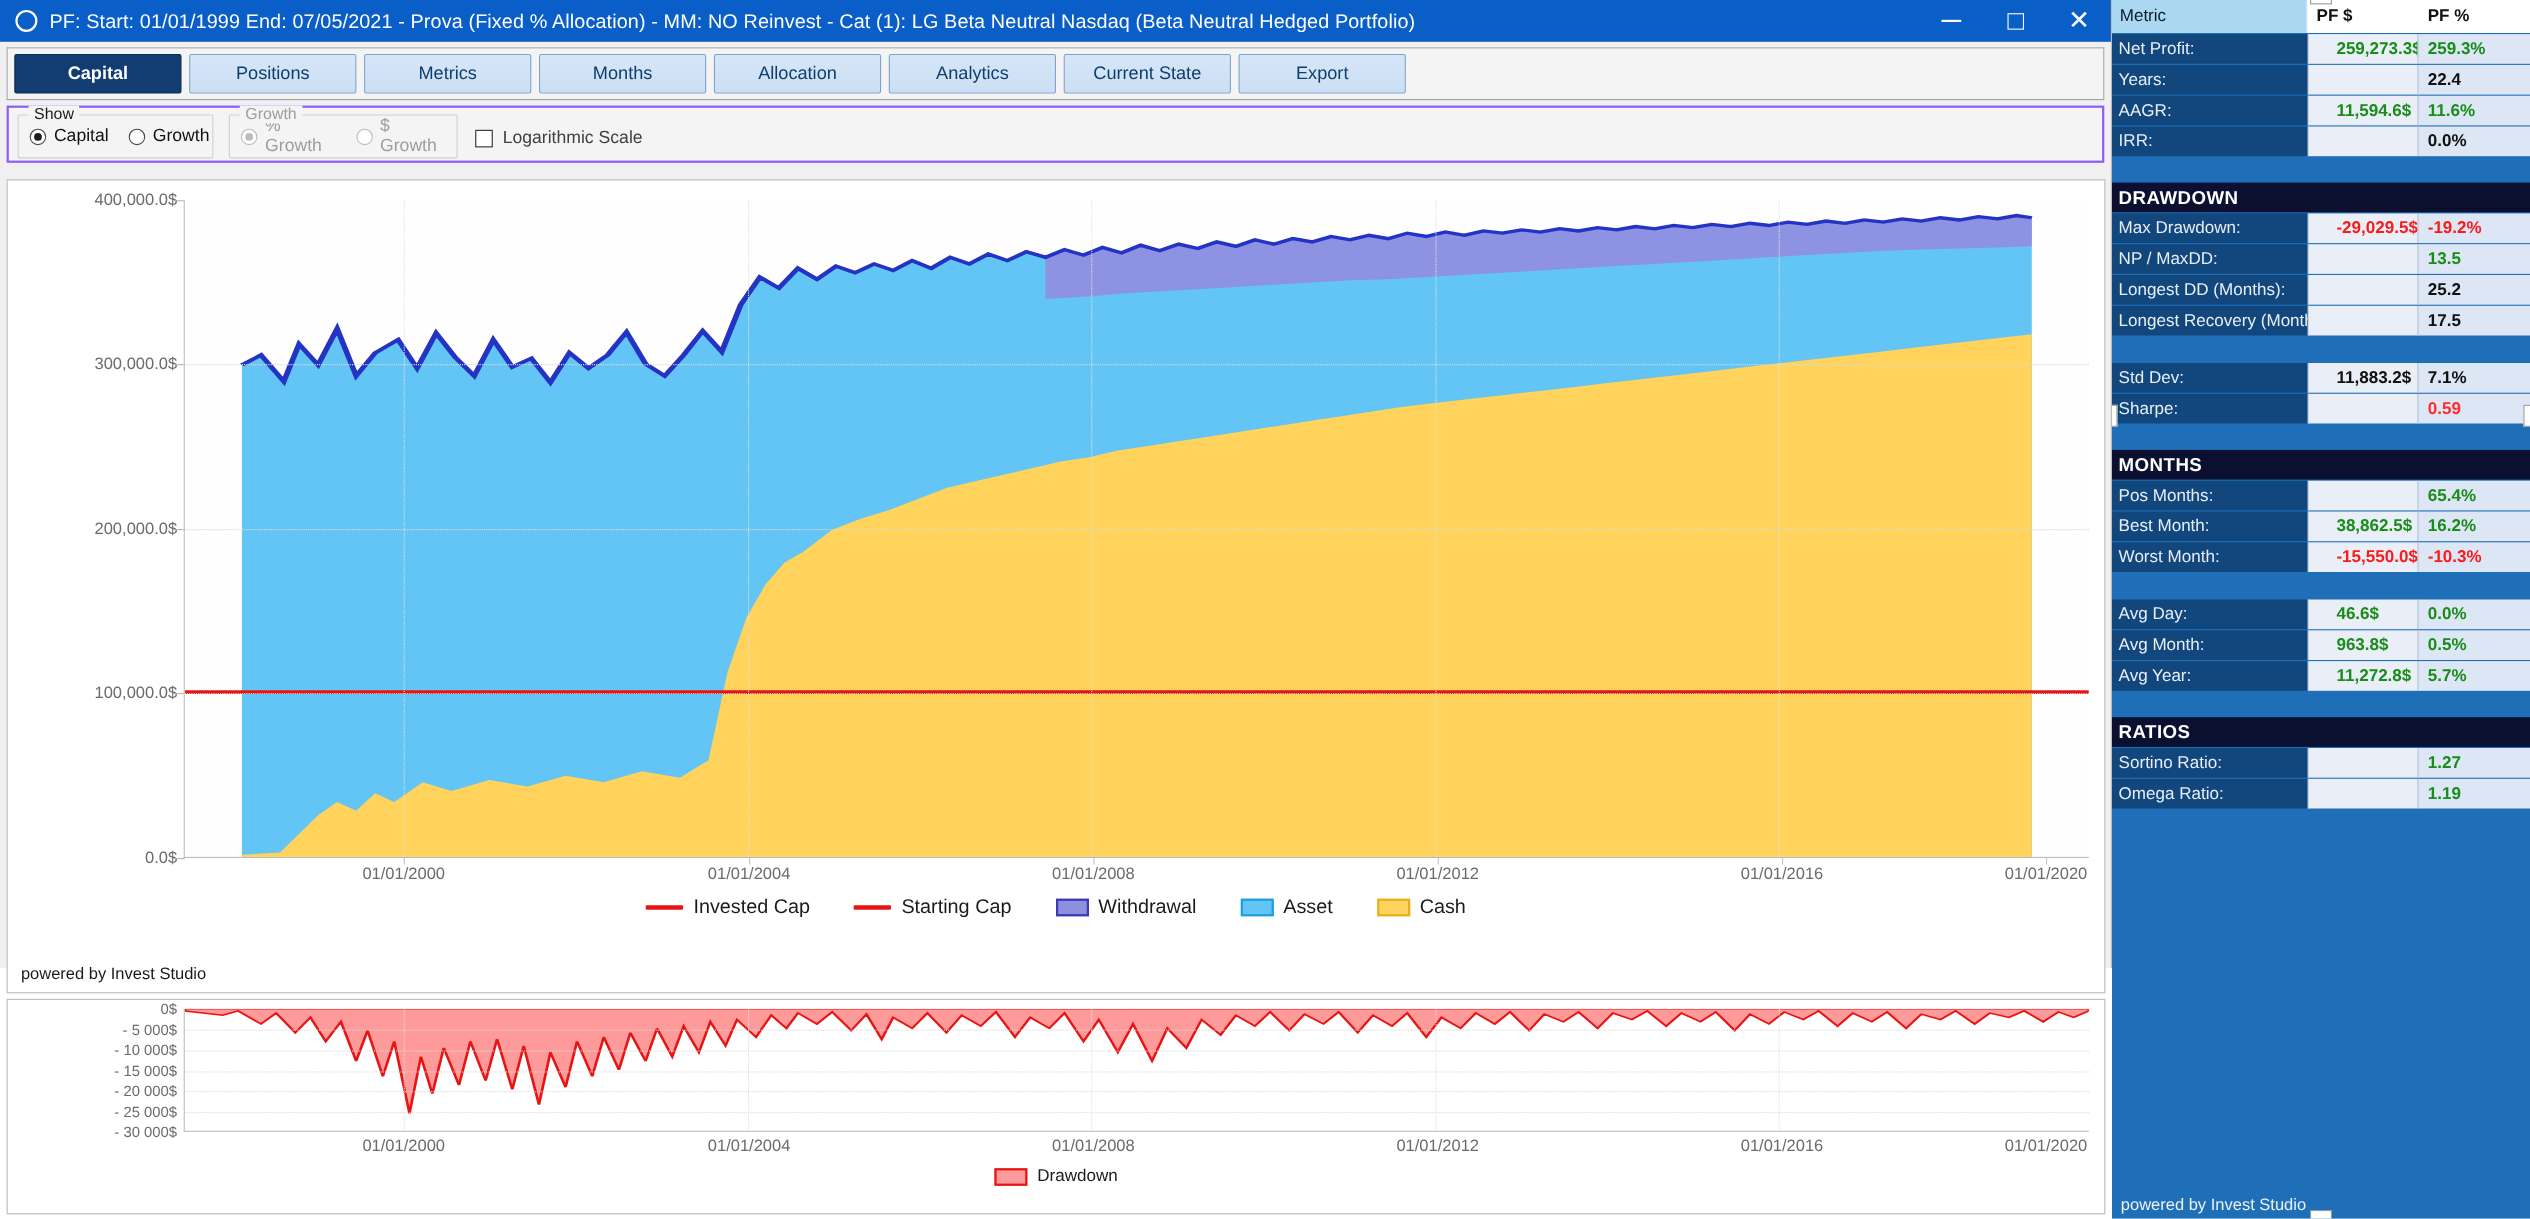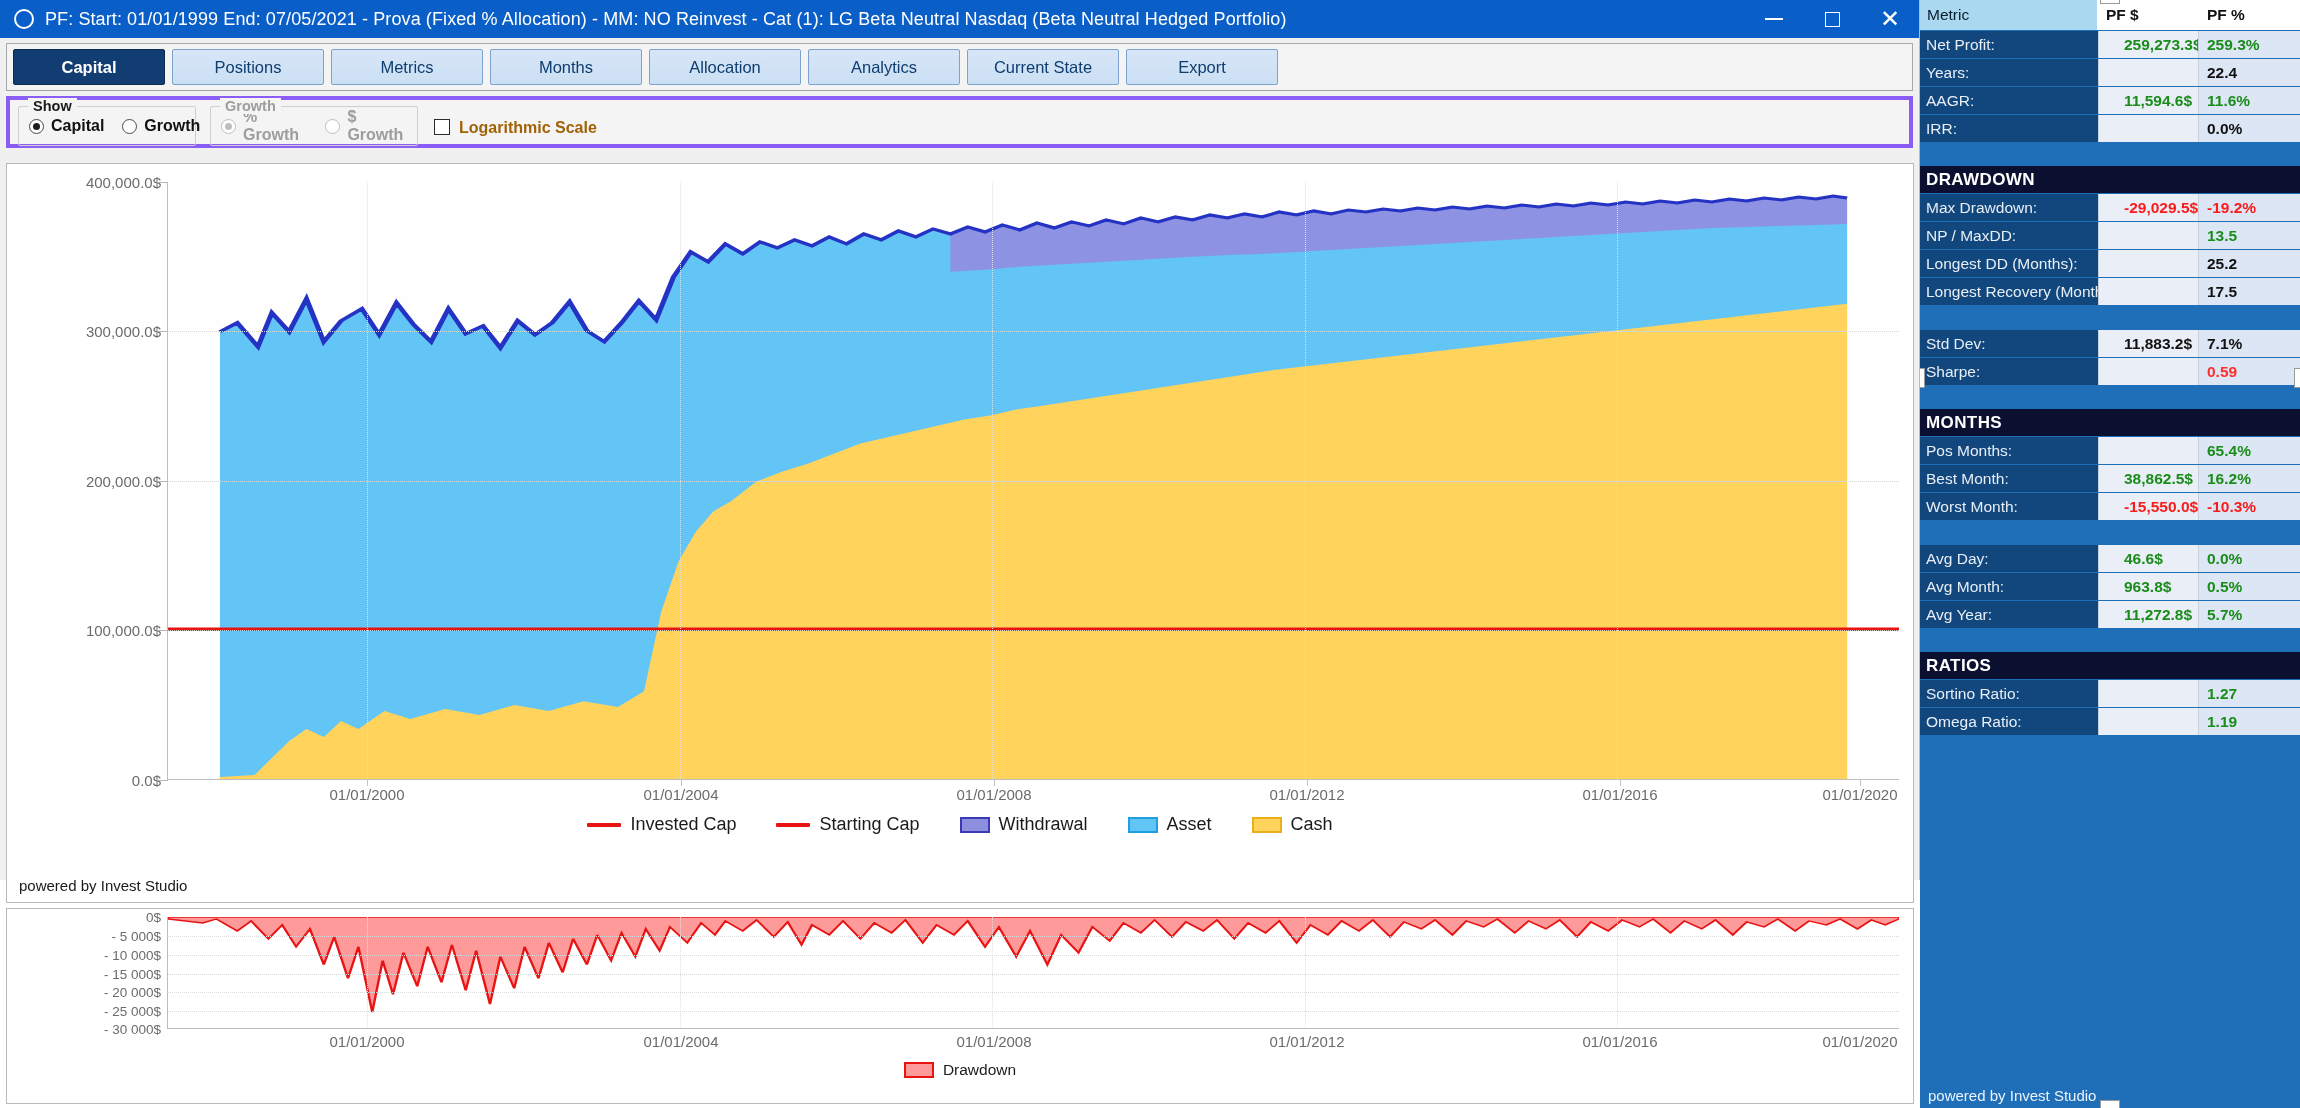--- a/index.html
+++ b/index.html
@@ -74,23 +74,22 @@
     border: 1px solid #0b2b52;
     color: #ffffff;
     font-weight: bold;
   }
 
   
   #optionsbar {
     margin: 5px 6px 0 6px;
     height: 52px;
     background: #f4f4f4;
-    border: 4px solid #8b5cf6;
+    border: 2px solid #8b5cf6;
     position: relative;
-    font-weight: bold;
   }
   .groupbox {
     position: absolute; top: 6px;
     border: 1px solid #cfcfcf;
     height: 40px;
     border-radius: 2px;
   }
   .groupbox > .gb-title {
     position: absolute; top: -9px; left: 9px;
     background: #f4f4f4;
@@ -106,21 +105,21 @@
     border: 1.6px solid #4a4a4a; background: #fff;
     position: relative; flex: 0 0 auto;
   }
   .radio.on .dot::after {
     content: ""; position: absolute; left: 3px; top: 3px;
     width: 7px; height: 7px; border-radius: 50%; background: #1d1d1d;
   }
   .disabled .radio { color: #9d9d9d; cursor: default; }
   .disabled .radio .dot { border-color: #bdbdbd; }
   .disabled .radio.on .dot::after { background: #bdbdbd; }
-  .checkline { display: flex; align-items: flex-start; gap: 9px; font-size: 16px; color: #a16207; cursor: pointer; }
+  .checkline { display: flex; align-items: center; gap: 9px; font-size: 16px; color: #404040; cursor: pointer; }
   .checkline .box {
     width: 16px; height: 16px; border: 1.6px solid #2b2b2b; background: #fff; flex: 0 0 auto;
   }
 
   
   #chart-panel {
     position: absolute; left: 6px; top: 163px;
     width: 1908px; height: 740px;
     background: #ffffff;
     border: 1px solid #b9b9b9;

